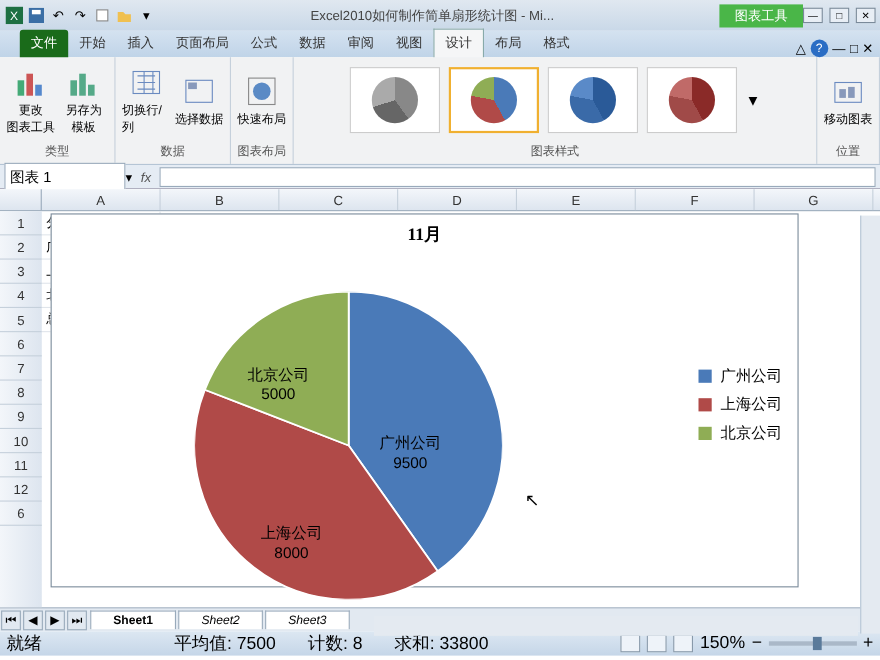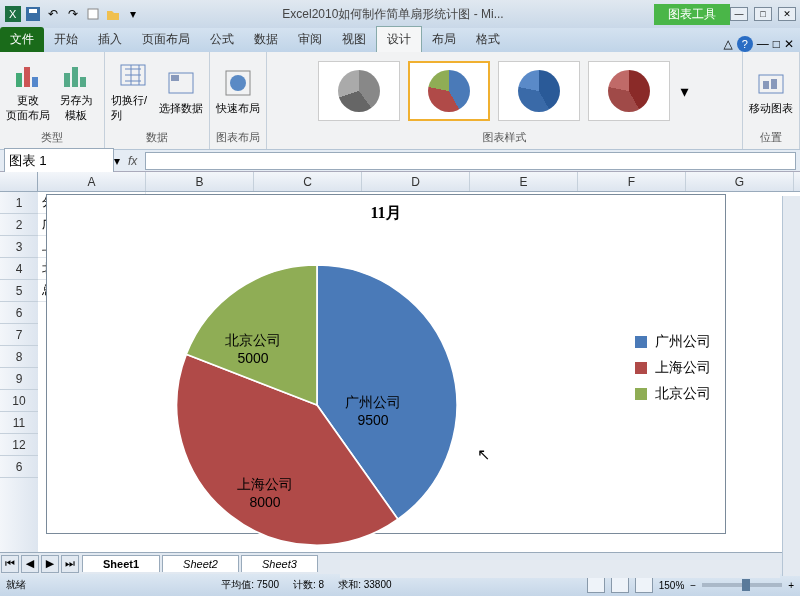--- a/index.html
+++ b/index.html
@@ -4,21 +4,21 @@
 <style>
 *{margin:0;padding:0;box-sizing:border-box;font-family:"Microsoft YaHei","SimSun",sans-serif;}
 body{background:#fff;width:800px;height:600px;overflow:hidden;position:relative;}
 .titlebar{height:28px;background:linear-gradient(#e0e8f0,#c9d8e8);display:flex;align-items:center;padding:0 4px;font-size:12px;}
 .qat{display:flex;gap:2px;align-items:center;}
 .qat-btn{width:18px;height:18px;display:flex;align-items:center;justify-content:center;cursor:pointer;}
 .title-text{flex:1;text-align:center;color:#444;font-size:12px;white-space:nowrap;overflow:hidden;}
 .tooltab{background:#4ab648;color:#fff;padding:2px 14px;font-size:12px;margin-left:10px;}
 .win-btns{display:flex;gap:6px;margin-left:auto;}
 .win-btn{width:18px;height:14px;border:1px solid #7a8a9a;background:#e8eef5;font-size:9px;display:flex;align-items:center;justify-content:center;cursor:pointer;}
-.tabbar{height:24px;background:linear-gradient(#d4e2f0,#c0d4e8);display:flex;align-items:flex-end;font-size:12px;padding-left:0;}
+.tabbar{height:24px;background:linear-gradient(#d4e2f0,#c0d4e8);display:flex;align-items:flex-end;font-size:12px;padding-left:18px;}
 .tab{padding:4px 10px;cursor:pointer;color:#333;}
 .tab.file{background:#1a6b1a;color:#fff;border-radius:3px 3px 0 0;}
 .tab.active{background:#f5f6f7;border:1px solid #8aa;border-bottom:none;}
 .tabbar-right{margin-left:auto;display:flex;gap:4px;align-items:center;padding-right:6px;}
 .help-icon{width:16px;height:16px;background:#2a6dc4;border-radius:50%;color:#fff;font-size:11px;display:flex;align-items:center;justify-content:center;}
 .ribbon{height:98px;background:#f1f2f3;border-bottom:1px solid #b5c5d5;display:flex;}
 .rgroup{border-right:1px solid #c5d0db;padding:2px 6px;display:flex;flex-direction:column;align-items:center;}
 .rgroup-body{flex:1;display:flex;align-items:center;gap:4px;}
 .rgroup-label{font-size:11px;color:#555;padding:2px 0;}
 .bigbtn{width:44px;height:70px;display:flex;flex-direction:column;align-items:center;justify-content:center;font-size:11px;cursor:pointer;gap:2px;}
@@ -45,23 +45,23 @@
 .pie-svg{width:280px;height:280px;}
 .slice-label{position:absolute;font-size:14px;text-align:center;color:#000;line-height:1.3;}
 .legend{position:absolute;right:14px;top:130px;font-size:14px;}
 .legend-item{display:flex;align-items:center;gap:8px;margin:8px 0;}
 .legend-sw{width:12px;height:12px;}
 .cursor-ico{position:absolute;left:300px;top:180px;font-size:16px;pointer-events:none;}
 .sheettabs{height:22px;background:#e2e9f1;border-top:1px solid #9ab;display:flex;align-items:center;font-size:11px;}
 .navbtn{width:18px;height:18px;border:1px solid #9ab;margin:0 1px;display:flex;align-items:center;justify-content:center;cursor:pointer;}
 .stab{padding:2px 20px;background:#fff;border:1px solid #9ab;border-bottom:none;margin-left:2px;cursor:pointer;font-style:italic;}
 .stab.active{background:#fff;font-weight:bold;font-style:normal;}
-.statusbar{height:22px;background:linear-gradient(#dce7f2,#c5d6e8);display:flex;align-items:center;font-size:10px;padding:0 6px;gap:14px;}
+.statusbar{height:22px;background:linear-gradient(#dce7f2,#c5d6e8);display:flex;align-items:center;font-size:16px;padding:0 6px;gap:14px;}
 .status-left{flex:0 0 auto;}
-.status-stats{display:flex;gap:14px;}
+.status-stats{display:flex;gap:29px;}
 .status-right{margin-left:auto;display:flex;align-items:center;gap:6px;}
 .viewbtn{width:18px;height:16px;border:1px solid #8899aa;background:#eef3f9;cursor:pointer;}
 .zoom-slider{width:80px;height:4px;background:#aab8c8;position:relative;}
 .zoom-thumb{position:absolute;width:8px;height:12px;background:#5a7a9a;top:-4px;left:50%;}
 .scroll-v{position:absolute;right:0;top:196px;width:18px;height:380px;background:#e4eaf1;border-left:1px solid #b5c5d5;}
 .scroll-h{position:absolute;bottom:22px;left:340px;height:18px;width:440px;background:#e4eaf1;}
 </style>
 </head>
 <body>
 
@@ -126,21 +126,21 @@
 <div class="ribbon">
   <div class="rgroup">
     <div class="rgroup-body">
       <div class="bigbtn">
           <svg class="ico">
             <rect x="4" y="14" width="6" height="14" fill="#4a7"></rect>
             <rect x="12" y="8" width="6" height="20" fill="#c55"></rect>
             <rect x="20" y="18" width="6" height="10" fill="#58c"></rect>
           </svg>
           <span style="white-space:pre-line;text-align:center">更改
-页面布局</span>
+图表工具</span>
         </div>
       <div class="bigbtn">
           <svg class="ico">
             <rect x="4" y="14" width="6" height="14" fill="#5a8"></rect>
             <rect x="12" y="8" width="6" height="20" fill="#5a8"></rect>
             <rect x="20" y="18" width="6" height="10" fill="#5a8"></rect>
           </svg>
           <span style="white-space:pre-line;text-align:center">另存为
 模板</span>
         </div>

